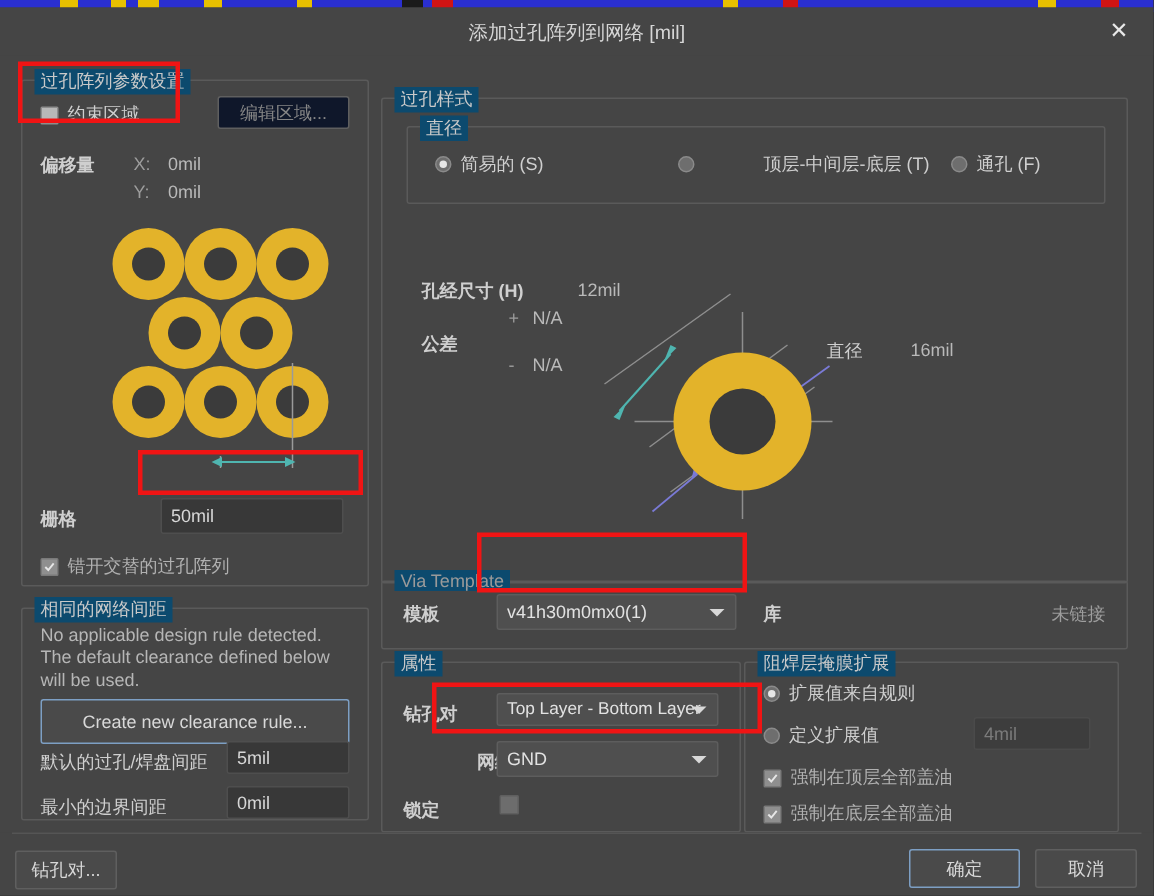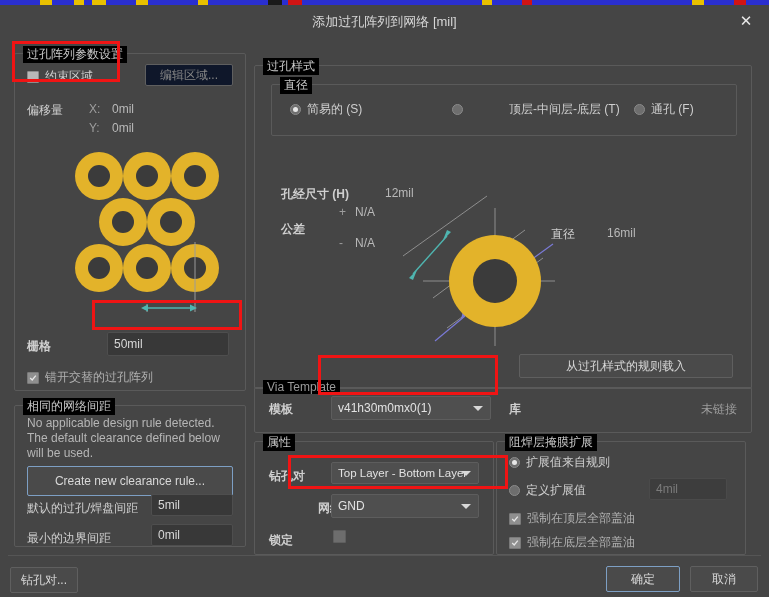--- a/index.html
+++ b/index.html
@@ -15,21 +15,21 @@
   
   #dialog{position:absolute;left:0;top:5px;width:769px;height:592px;background:#454545;}
   #titlebar{position:relative;height:32px;background:#454545;}
   #titlebar .title{position:absolute;left:0;right:0;top:8px;text-align:center;font-size:13px;color:#d6d6d6;}
   #titlebar .closeb{position:absolute;right:12px;top:5px;width:22px;height:22px;line-height:22px;
      text-align:center;color:#e8e8e8;font-size:15px;font-weight:bold;cursor:pointer;}
   #body{position:absolute;left:0;top:32px;width:769px;height:518px;}
 
   
   .gbox{position:absolute;border:1px solid #5a5a5a;border-radius:2px;}
-  .gtitle{position:absolute;top:-8px;left:8px;background:#000000;padding:0 4px;font-size:12px;color:#c9c9c9;white-space:nowrap;}
+  .gtitle{position:absolute;top:-8px;left:8px;background:#0c4a6e;padding:0 4px;font-size:12px;color:#c9c9c9;white-space:nowrap;}
   .gtitle.dim{color:#9a9a9a;}
 
   
   .lbl{position:absolute;font-size:12px;color:#cfcfcf;white-space:nowrap;}
   .lbl.dim{color:#9d9d9d;}
   .val{position:absolute;font-size:12px;color:#b9b9b9;white-space:nowrap;}
   .txtin{position:absolute;background:#383838;border:1px solid #4e4e4e;border-radius:2px;
      color:#d7d7d7;font-size:12px;padding:0 6px;display:flex;align-items:center;box-sizing:border-box;}
   .txtin.disabled{color:#7b7b7b;background:#3d3d3d;border-color:#4a4a4a;}
   .combo{position:absolute;background:#4f4f4f;border:1px solid #5d5d5d;border-radius:2px;
@@ -111,21 +111,21 @@
     <div class="gbox" style="left:14px;top:16px;width:230px;height:336px;">
       <div class="gtitle">过孔阵列参数设置</div>
 
       <div class="chk" style="left:12px;top:14px;">
         <span class="box off"></span>
         <span class="ctext">约束区域</span>
       </div>
 
       <div class="btn dim" style="left:130px;top:10px;width:88px;height:22px;">编辑区域...</div>
 
-      <div class="lbl" style="left:12px;top:48px;font-weight:normal;">偏移量</div>
+      <div class="lbl" style="left:12px;top:48px;font-weight:bold;">偏移量</div>
       <div class="lbl dim" style="left:74px;top:48px;">X:</div>
       <div class="val" style="left:97px;top:48px;">0mil</div>
       <div class="lbl dim" style="left:74px;top:67px;">Y:</div>
       <div class="val" style="left:97px;top:67px;">0mil</div>
 
       <div class="viapreview" style="left:8px;top:92px;width:214px;height:178px;">
 
         <div class="donut" style="left:52px;top:6px;width:48px;height:48px;">
             <div class="hole" style="width:22px;height:22px;"></div>
           </div>
@@ -239,21 +239,20 @@
 
         <line x1="178" y1="58" x2="142" y2="84" stroke="#7a7ad6" stroke-width="1.2"></line>
         <polygon points="139,87 147,81 145,89" fill="#7a7ad6"></polygon>
         <line x1="60" y1="155" x2="90" y2="130" stroke="#7a7ad6" stroke-width="1.2"></line>
         <polygon points="93,127 86,133 88,125" fill="#7a7ad6"></polygon>
 
         <circle cx="120" cy="95" r="46" fill="#e3b32a"></circle>
         <circle cx="120" cy="95" r="22" fill="#3b3b3b"></circle>
       </svg>
 
-      <div class="btn" style="left:264px;top:288px;width:214px;height:24px;">从过孔样式的规则载入</div>
     </div>
 
     <div class="gbox" style="left:254px;top:350px;width:496px;height:44px;">
       <div class="gtitle dim">Via Template</div>
 
       <div class="lbl" style="left:14px;top:13px;font-weight:bold;">模板</div>
       <div class="combo" style="left:76px;top:8px;width:160px;height:24px;">
         <span>v41h30m0mx0(1)</span>
         <span class="arrow"></span>
       </div>

